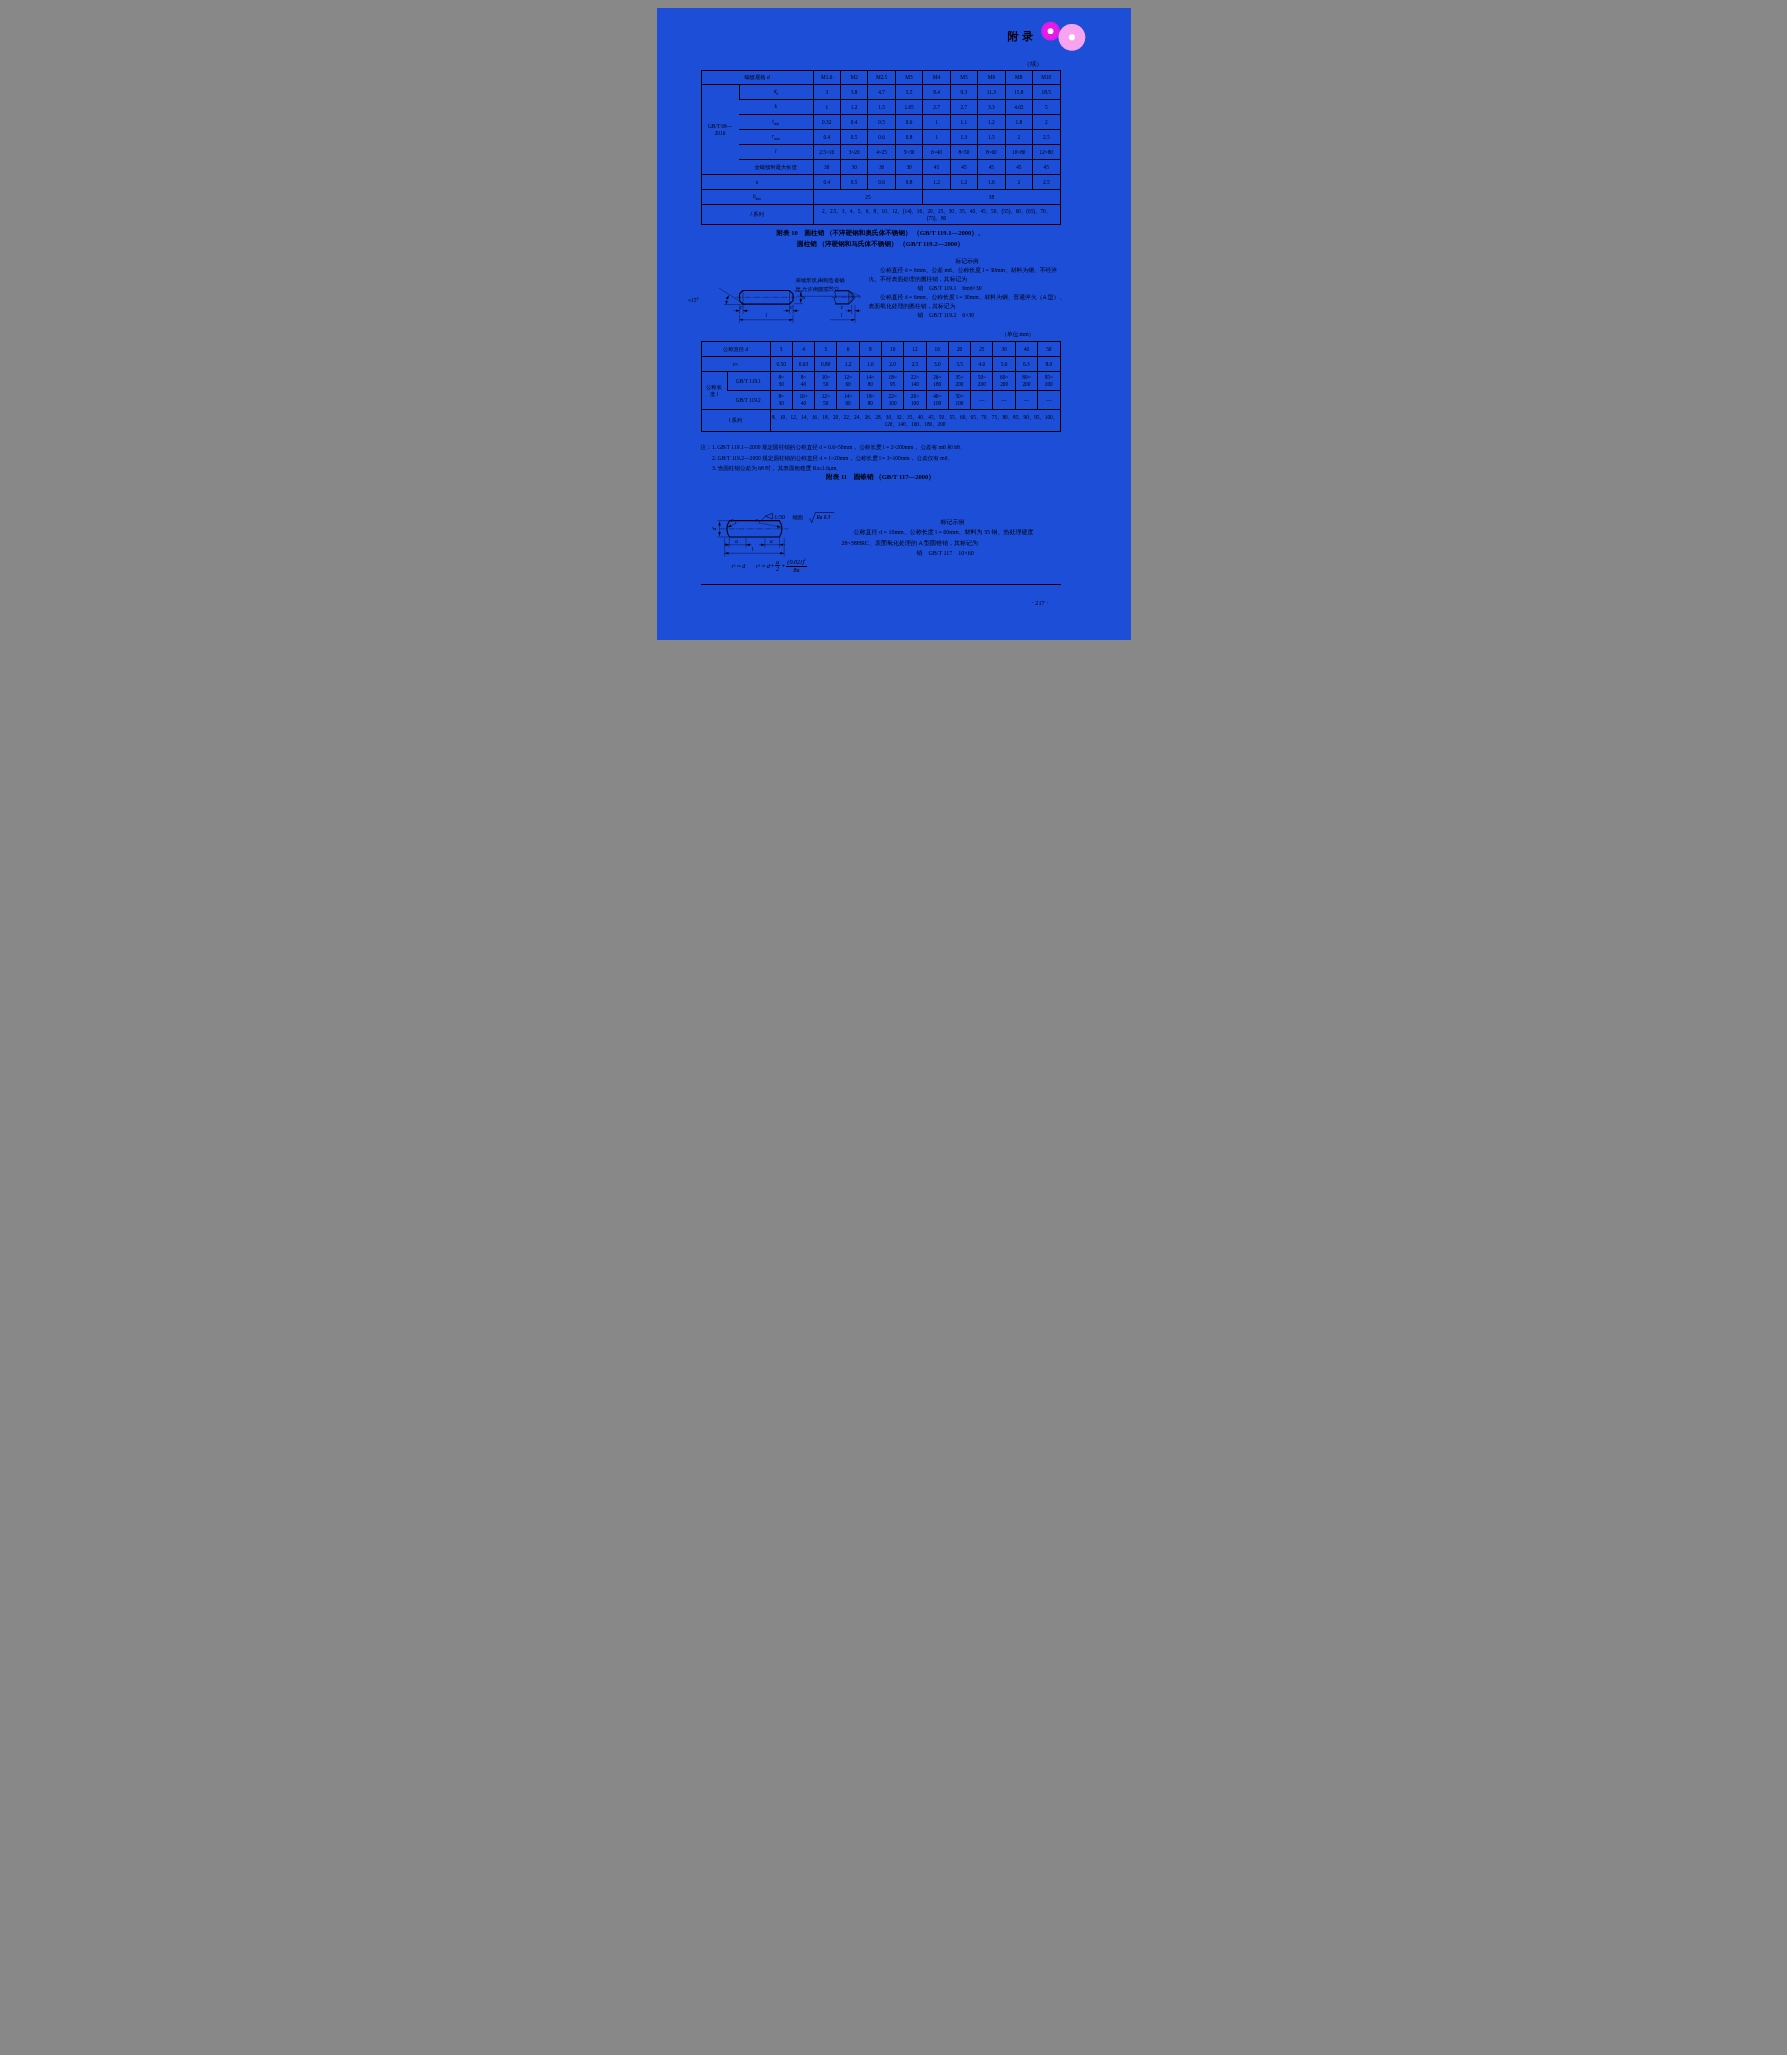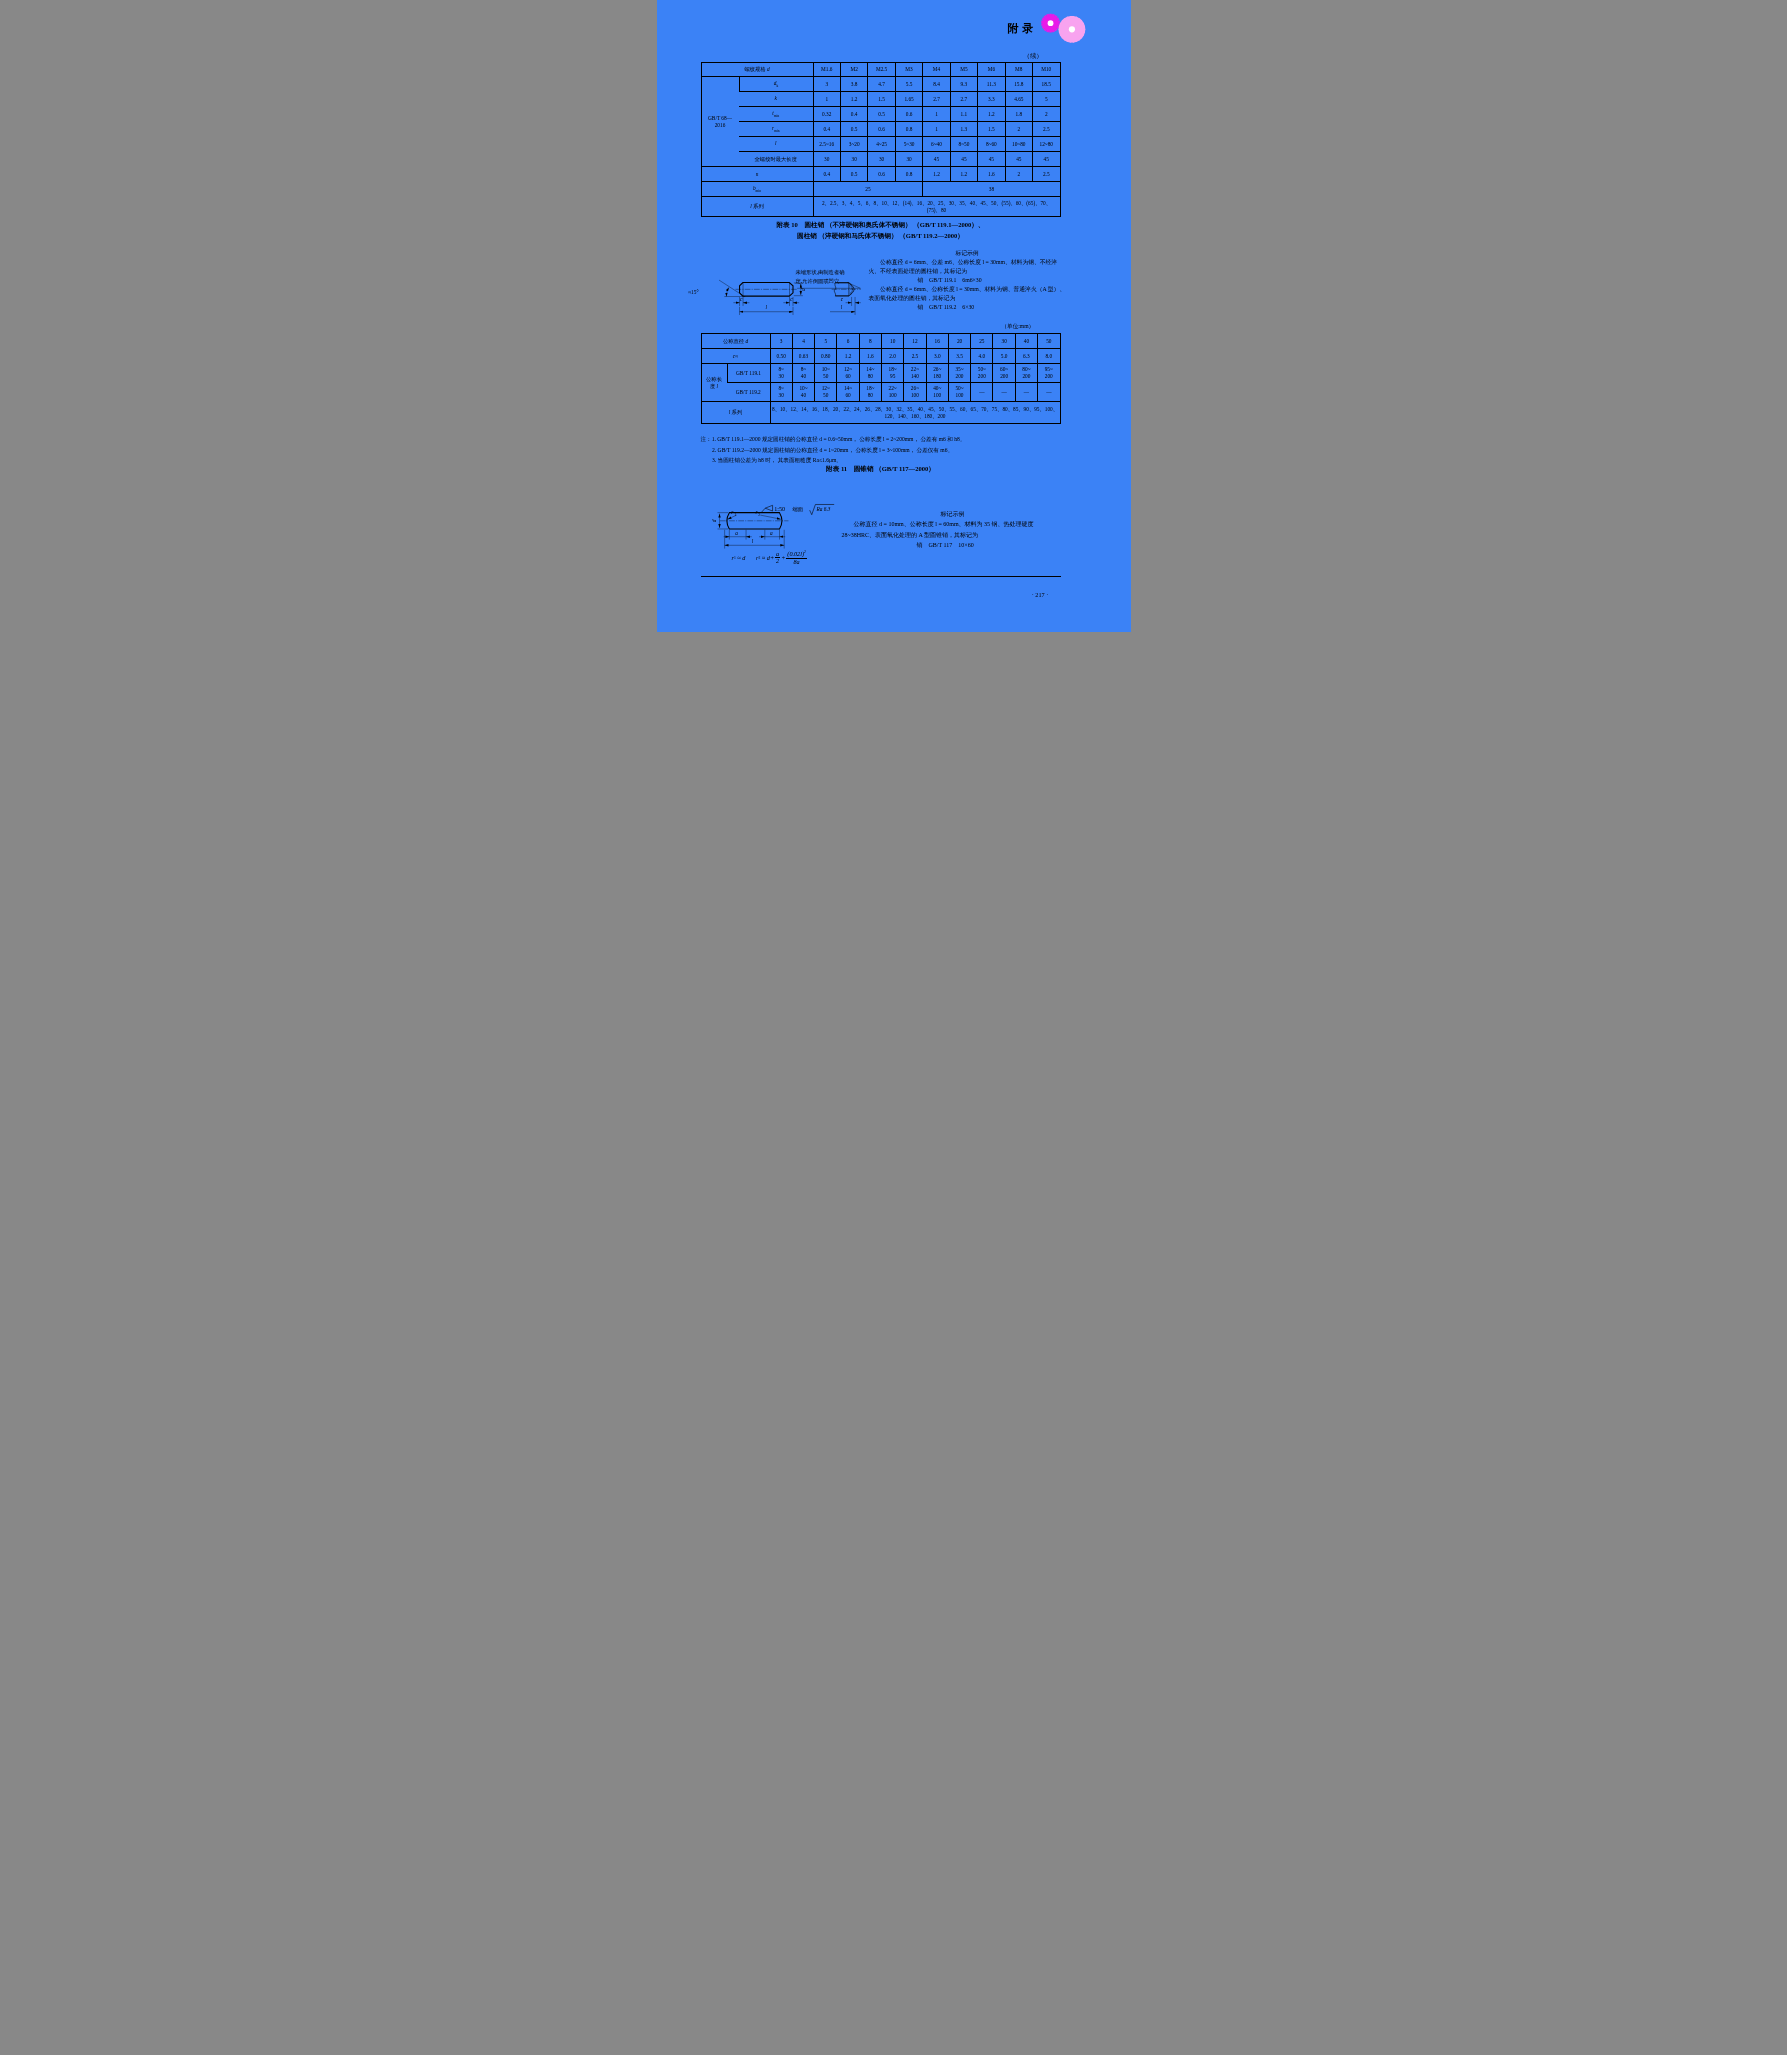--- a/index.html
+++ b/index.html
@@ -1,16 +1,16 @@
 <!DOCTYPE html>
 <html style="font-size:6.6px"><head>
 <meta charset="utf-8">
 <style>
   html,body{margin:0;padding:0;background:#888;}
-  .page{position:relative;width:474px;height:632px;background:#3b82f6;margin:0 auto;
+  .page{position:relative;width:474px;height:632px;background:#1d4ed8;margin:8px auto;
         font-family:"Liberation Serif","DejaVu Serif",serif;color:#000;overflow:hidden;}
   .abs{position:absolute;}
   
   .corner{left:351px;top:21.4px;font-size:11px;font-weight:bold;letter-spacing:3.7px;}
   .continued{left:367px;top:52px;font-size:6.4px;}
   
   .tbl{position:absolute;border-collapse:collapse;table-layout:fixed;
        border:0.4px solid #000;border-top:1.2px solid #000;border-bottom:1.2px solid #000;}
   .tbl tr{border-top:0.8px solid #000;}
   .tbl tr:first-child{border-top:none;}

